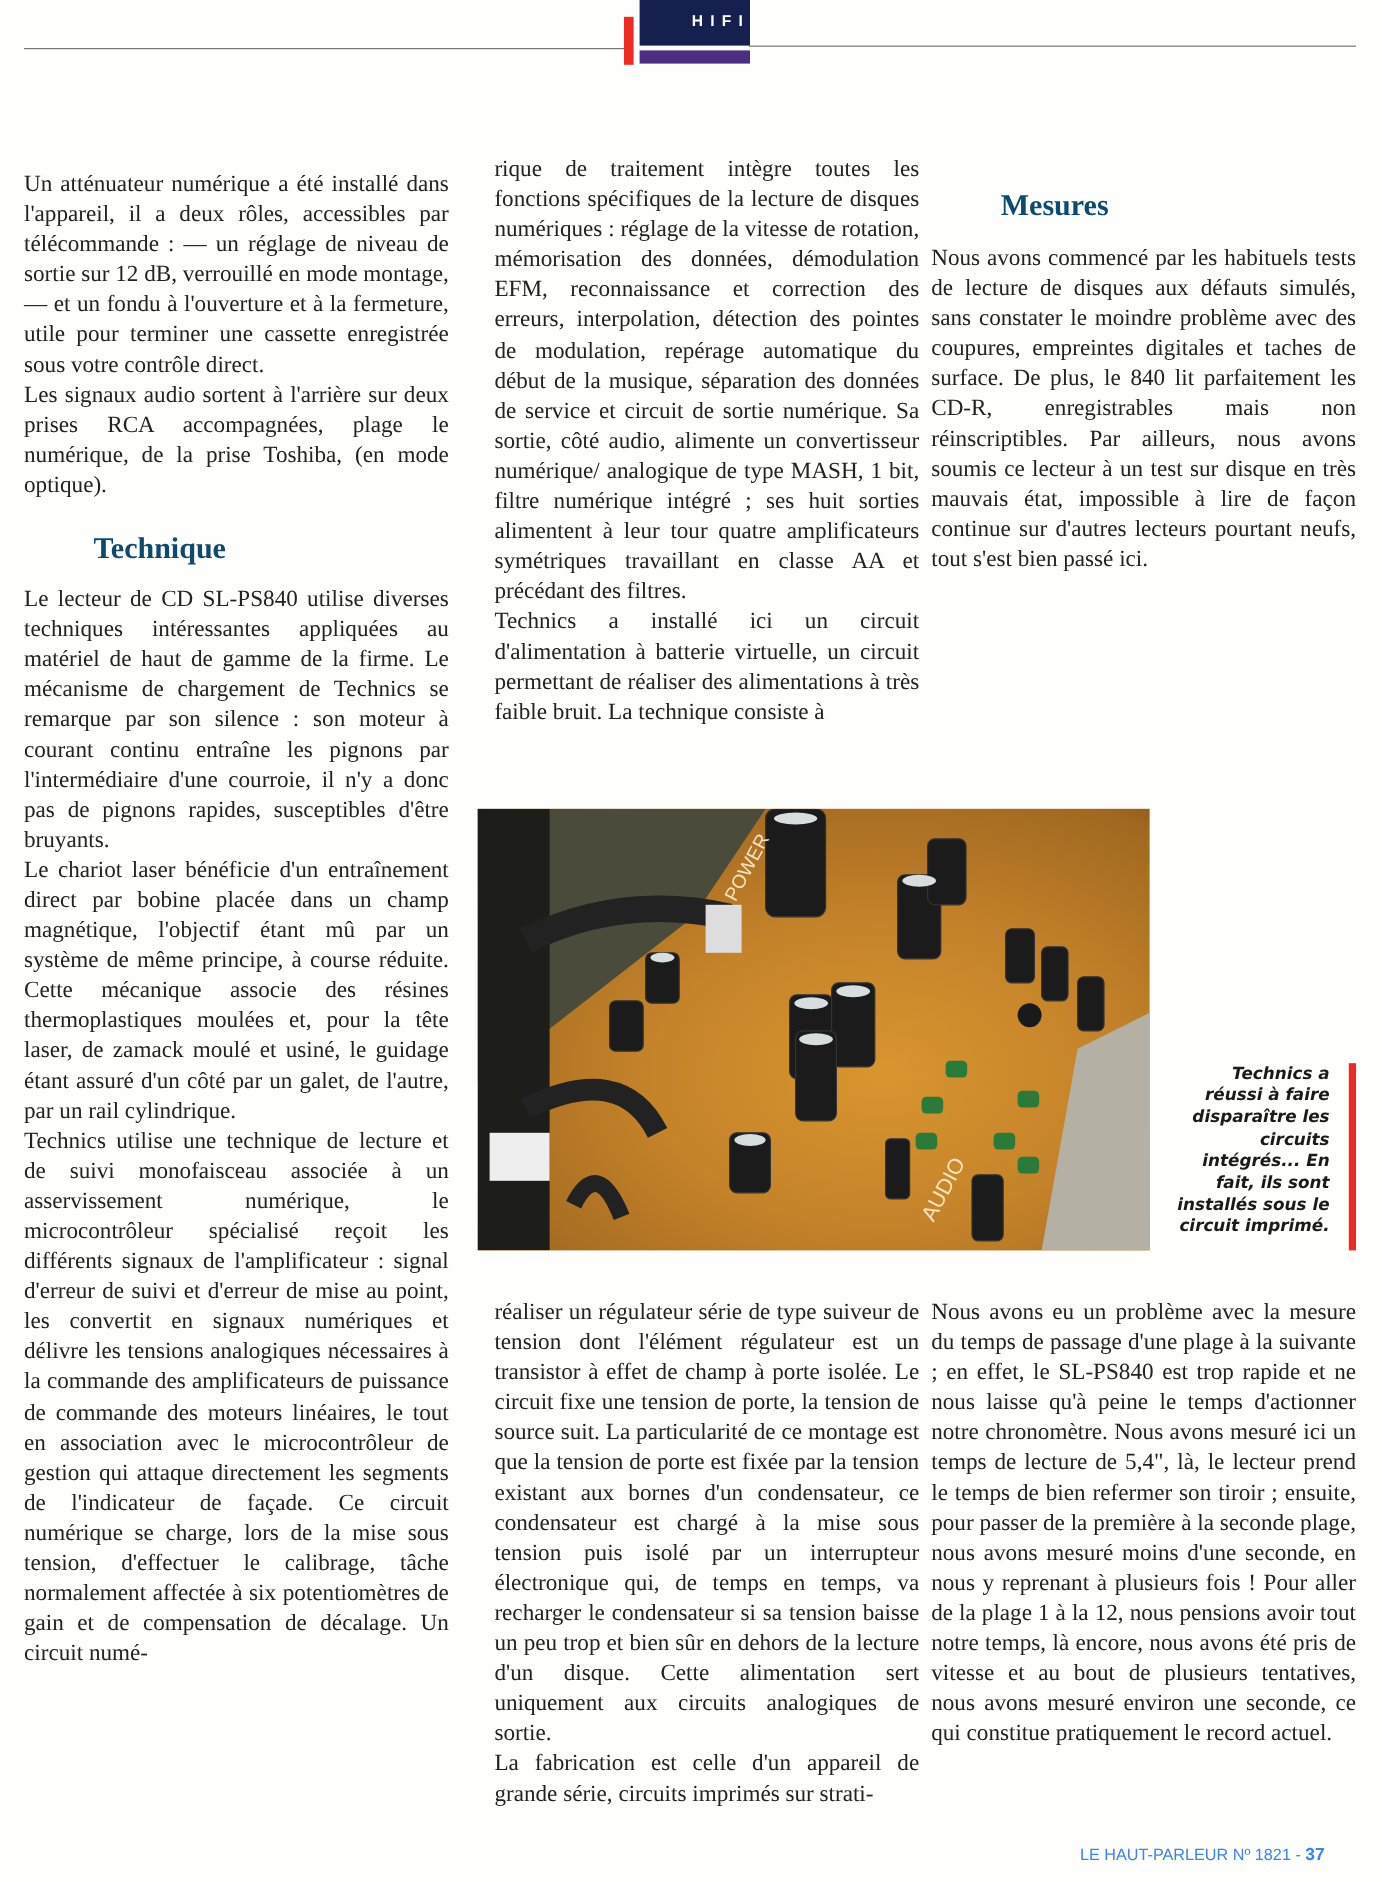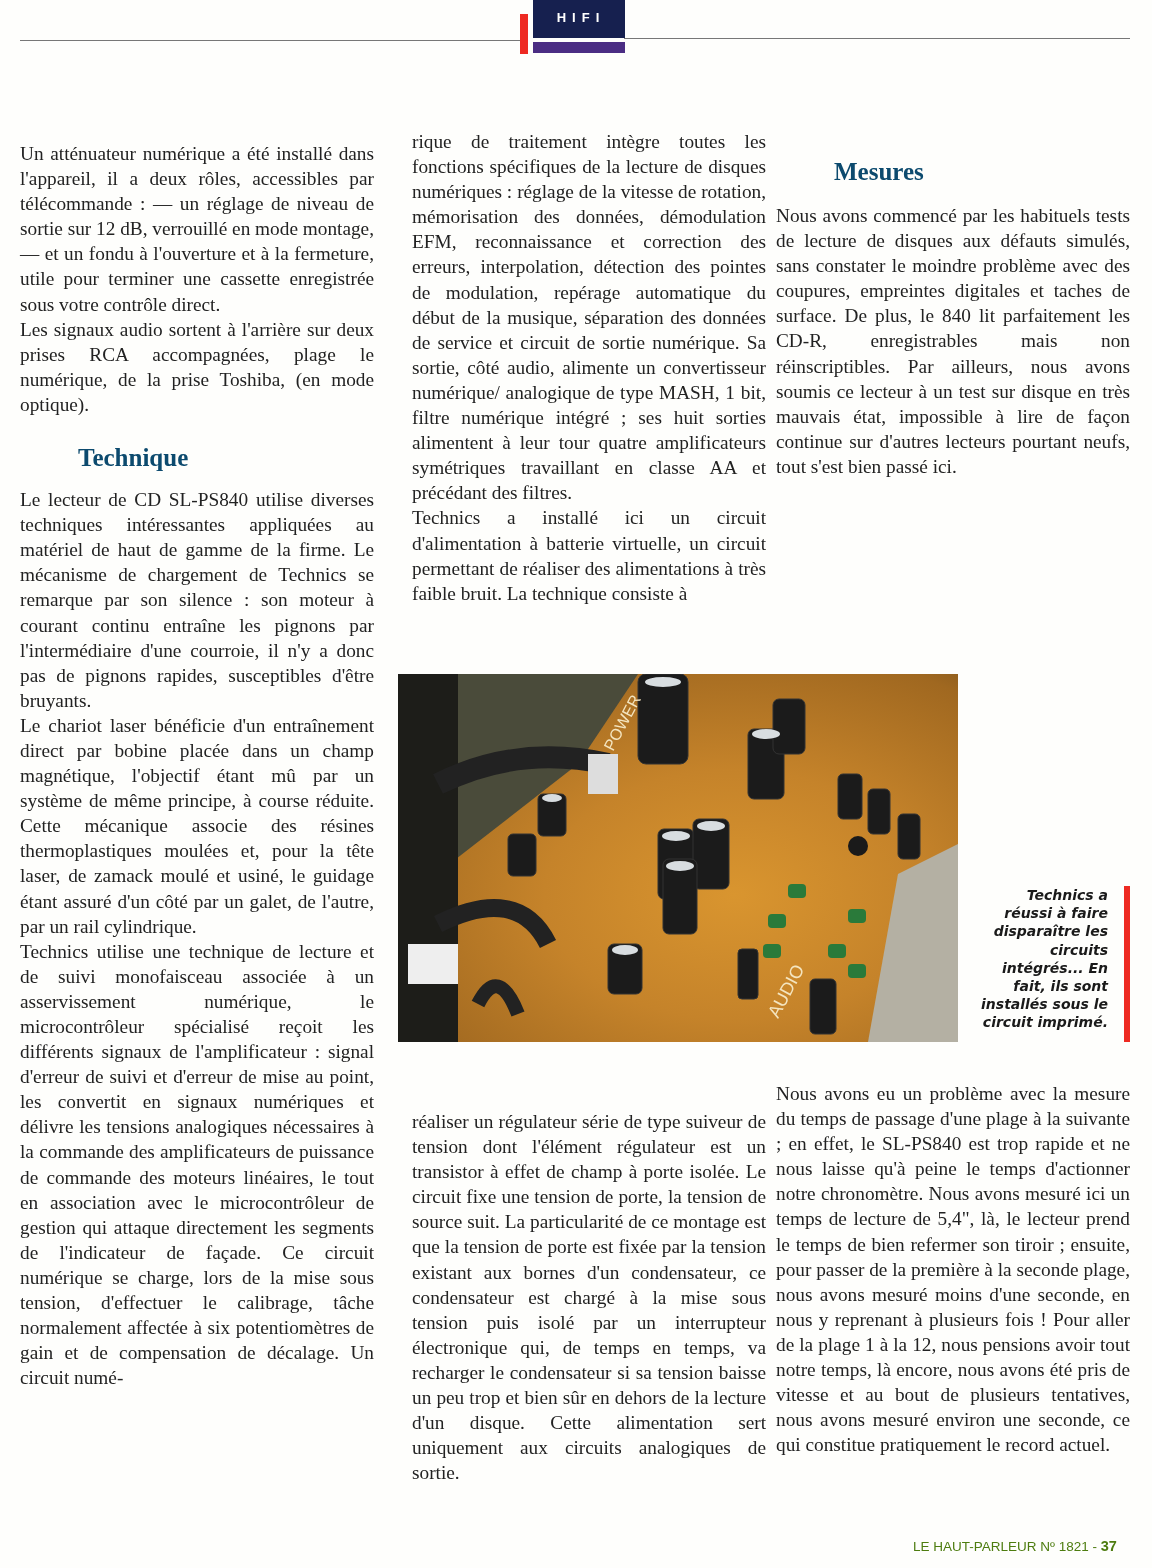--- a/index.html
+++ b/index.html
@@ -8,21 +8,21 @@
     background: #fefefc;
     font-family: "Liberation Serif", serif;
     color: #222;
   }
   .rule-left { position: absolute; left: 20px; top: 40px; width: 500px; height: 1px; background: #777; }
   .rule-right { position: absolute; left: 624px; top: 38px; width: 506px; height: 1px; background: #777; }
   .hifi-red { position: absolute; left: 520px; top: 14px; width: 8px; height: 40px; background: #ee2a22; }
   .hifi-box {
     position: absolute; left: 533px; top: 0; width: 92px; height: 38px; background: #16204f;
     color: #fff; font-family: "Liberation Sans", sans-serif; font-weight: bold; font-size: 13px;
-    letter-spacing: 6px; text-align: center; line-height: 36px; padding-left: 4px; box-sizing: border-box;
+    letter-spacing: 6px; text-align: right; line-height: 36px; padding-left: 4px; box-sizing: border-box;
   }
   .hifi-purple { position: absolute; left: 533px; top: 42px; width: 92px; height: 11px; background: #4b2d83; }
 
   .col { position: absolute; font-size: 19.3px; line-height: 25.1px; text-align: justify; }
   .col p { margin: 0; }
   .col1 { left: 20px; width: 354px; }
   .col2 { left: 412px; width: 354px; }
   .col3 { left: 776px; width: 354px; }
 
   h2.section {
@@ -35,22 +35,22 @@
     background: radial-gradient(ellipse at 60% 60%, #d9952f 0%, #c5832a 40%, #a06820 80%, #6d4a1a 100%);
   }
   .caption {
     position: absolute; left: 980px; top: 886px; width: 128px;
     font-family: "DejaVu Sans", sans-serif; font-weight: bold; font-size: 14px; line-height: 18.2px;
     text-align: right; color: #1a1a1a; font-style: italic;
   }
   .caption-bar { position: absolute; left: 1124px; top: 886px; width: 6px; height: 156px; background: #ee2a22; }
 
   .footer {
-    position: absolute; left: 900px; top: 1538px; width: 230px; text-align: center;
-    font-family: "Liberation Sans", sans-serif; font-size: 13.5px; color: #4d7c0f;
+    position: absolute; left: 900px; top: 1538px; width: 230px; text-align: left;
+    font-family: "Liberation Sans", sans-serif; font-size: 13.5px; color: #3b82f6;
   }
   .footer b { font-weight: bold; font-size: 14.5px; }
 </style>
 </head>
 <body>
 
 <div class="rule-left"></div>
 <div class="rule-right"></div>
 <div class="hifi-red"></div>
 <div class="hifi-box">HIFI</div>
@@ -120,22 +120,23 @@
     </g>
     <circle cx="460" cy="172" r="10" fill="#1a1a1a"></circle>
     <text x="215" y="78" fill="#f4e5c0" font-family="Liberation Sans, sans-serif" font-size="16" transform="rotate(-62 215 78)">POWER</text>
     <text x="380" y="345" fill="#f4e5c0" font-family="Liberation Sans, sans-serif" font-size="18" transform="rotate(-62 380 345)">AUDIO</text>
   </svg>
 </div>
 
 <div class="caption">Technics a réussi à faire disparaître les circuits intégrés... En fait, ils sont installés sous le circuit imprimé.</div>
 <div class="caption-bar"></div>
 
-<div class="col col2" style="top:1081px;margin-top:28px;">
+<div class="col col2" style="top:1081px;">
   <p>réaliser un régulateur série de type suiveur de tension dont l'élément régulateur est un transistor à effet de champ à porte isolée. Le circuit fixe une tension de porte, la tension de source suit. La particularité de ce montage est que la tension de porte est fixée par la tension existant aux bornes d'un condensateur, ce condensateur est chargé à la mise sous tension puis isolé par un interrupteur électronique qui, de temps en temps, va recharger le condensateur si sa tension baisse un peu trop et bien sûr en dehors de la lecture d'un disque. Cette alimentation sert uniquement aux circuits analogiques de sortie.</p>
+  <p>La fabrication est celle d'un appareil de grande série, circuits imprimés sur strati-</p>
 </div>
 
 <div class="col col3" style="top:1081px;">
   <p>Nous avons eu un problème avec la mesure du temps de passage d'une plage à la suivante ; en effet, le SL-PS840 est trop rapide et ne nous laisse qu'à peine le temps d'actionner notre chronomètre. Nous avons mesuré ici un temps de lecture de 5,4", là, le lecteur prend le temps de bien refermer son tiroir ; ensuite, pour passer de la première à la seconde plage, nous avons mesuré moins d'une seconde, en nous y reprenant à plusieurs fois ! Pour aller de la plage 1 à la 12, nous pensions avoir tout notre temps, là encore, nous avons été pris de vitesse et au bout de plusieurs tentatives, nous avons mesuré environ une seconde, ce qui constitue pratiquement le record actuel.</p>
 </div>
 
 <div class="footer">
   <span>LE HAUT-PARLEUR Nº 1821 - </span><b>37</b>
 </div>
 

